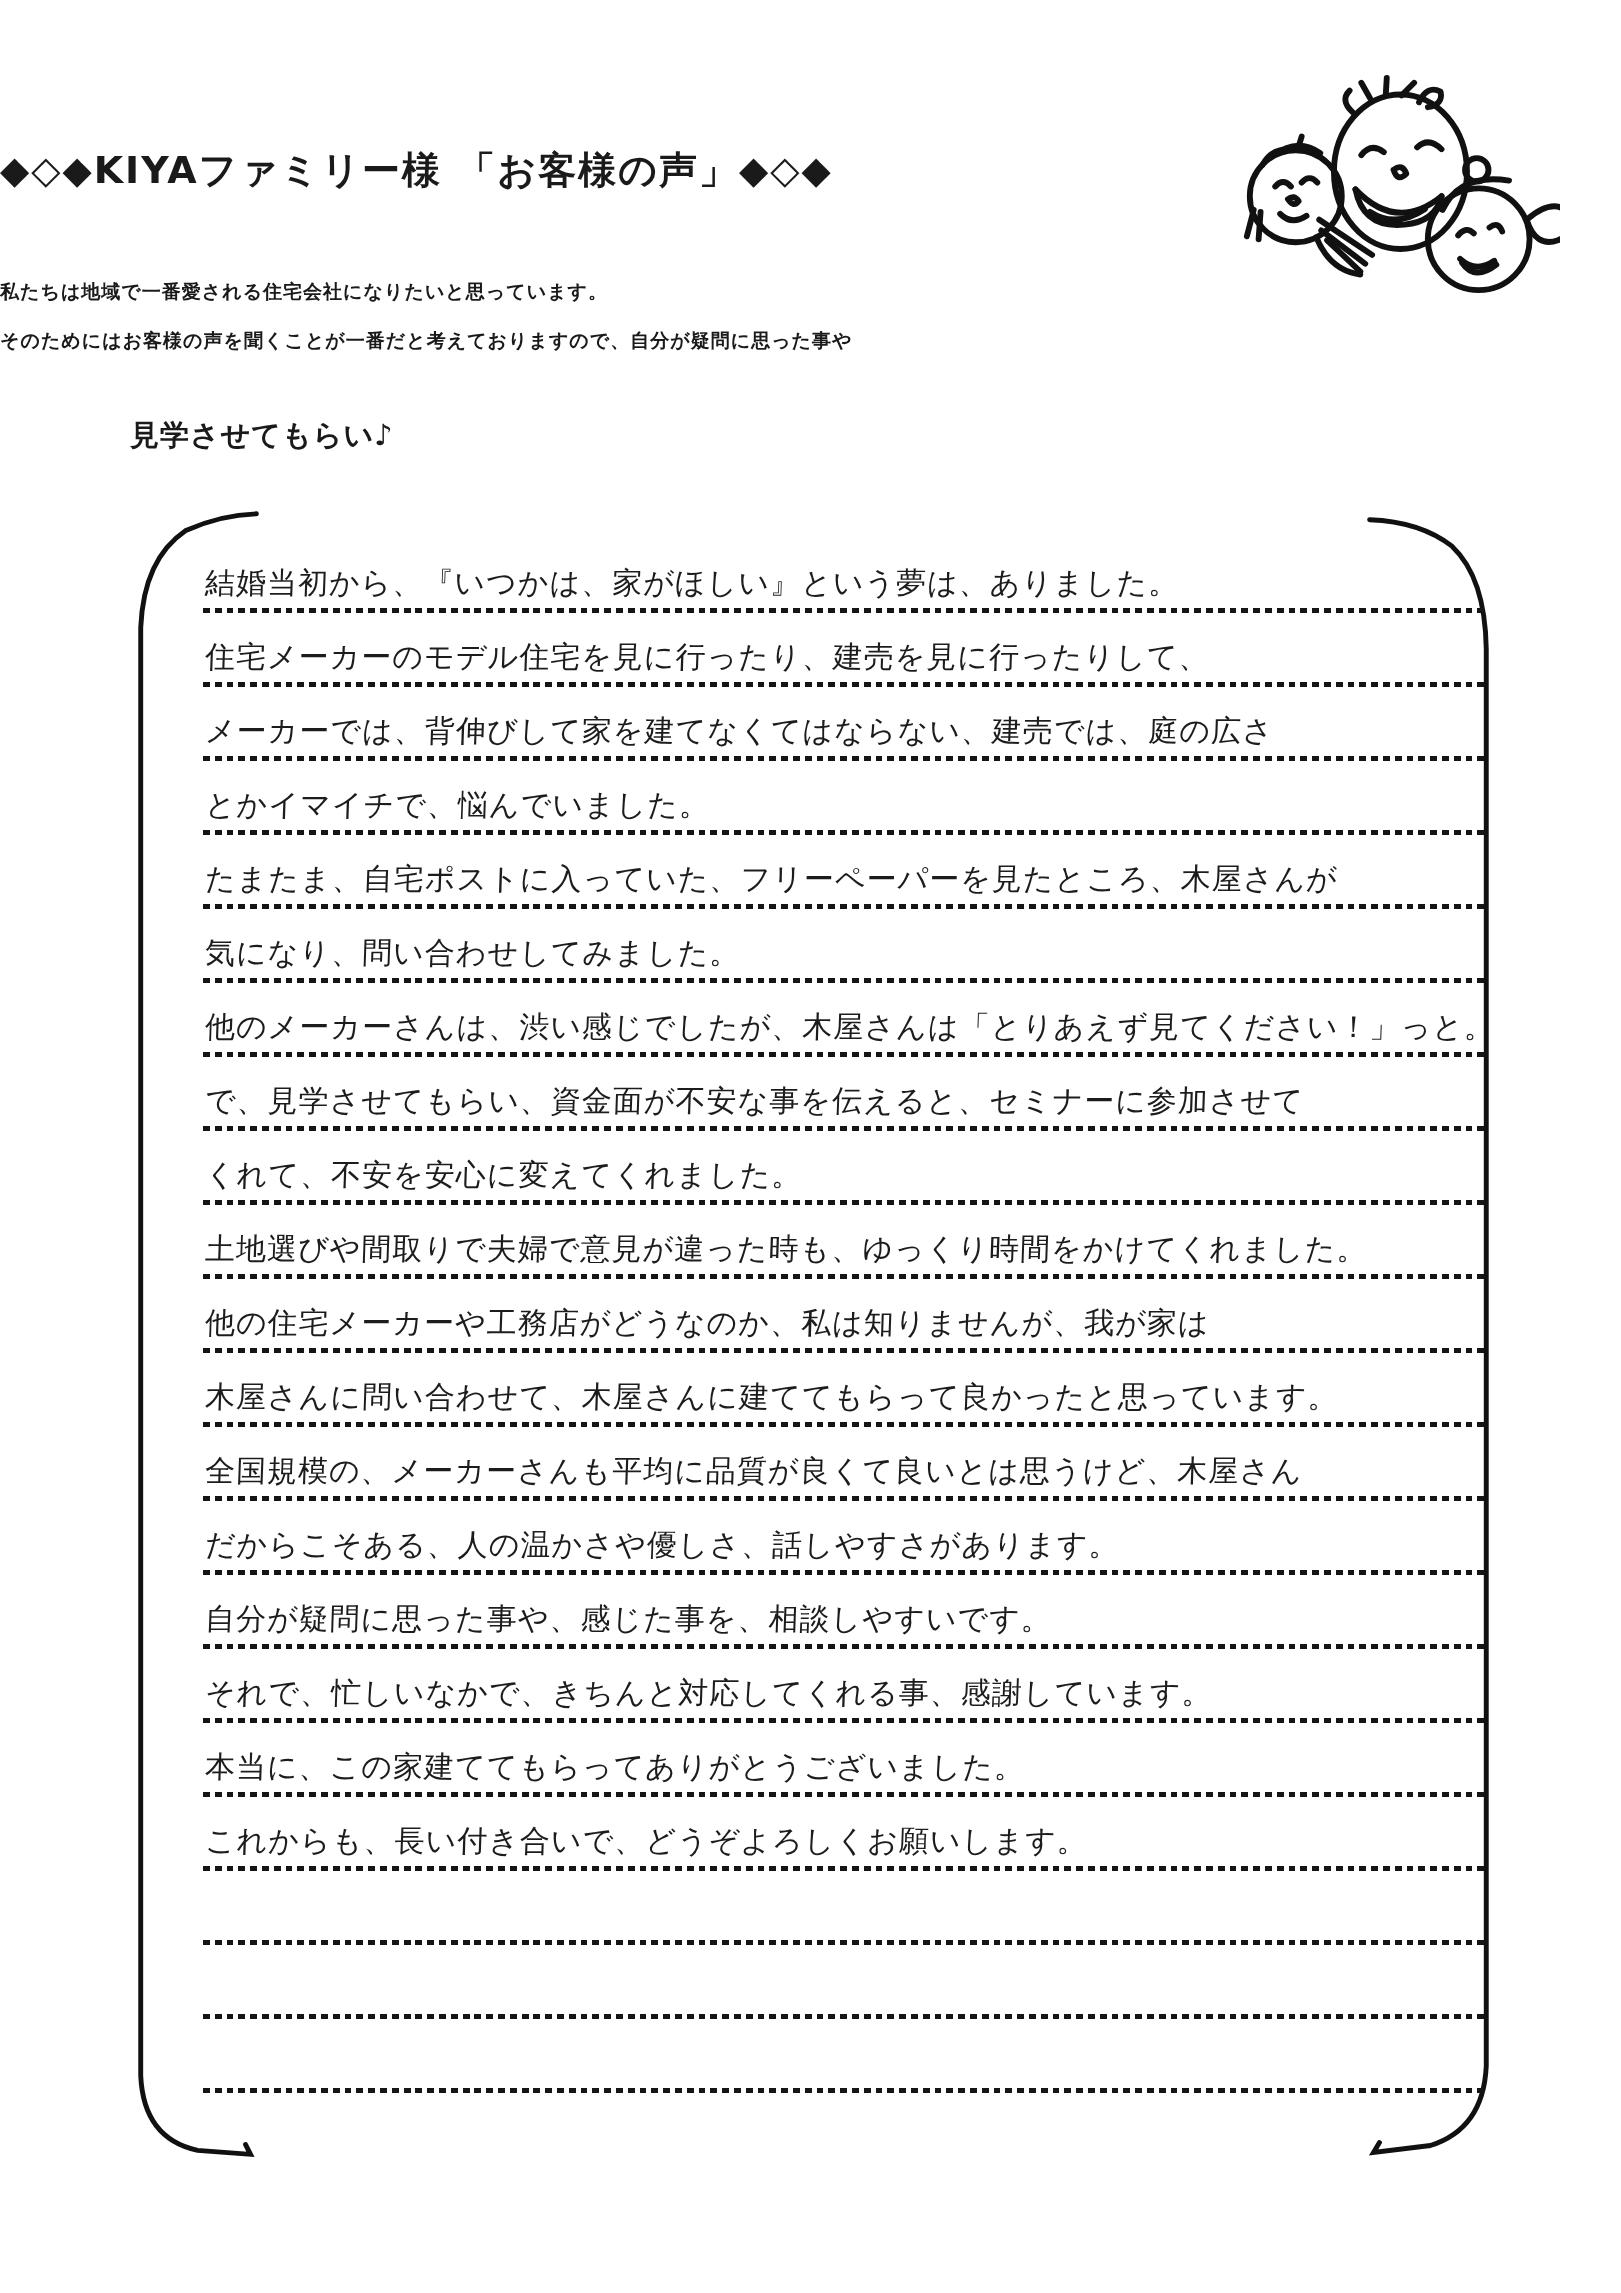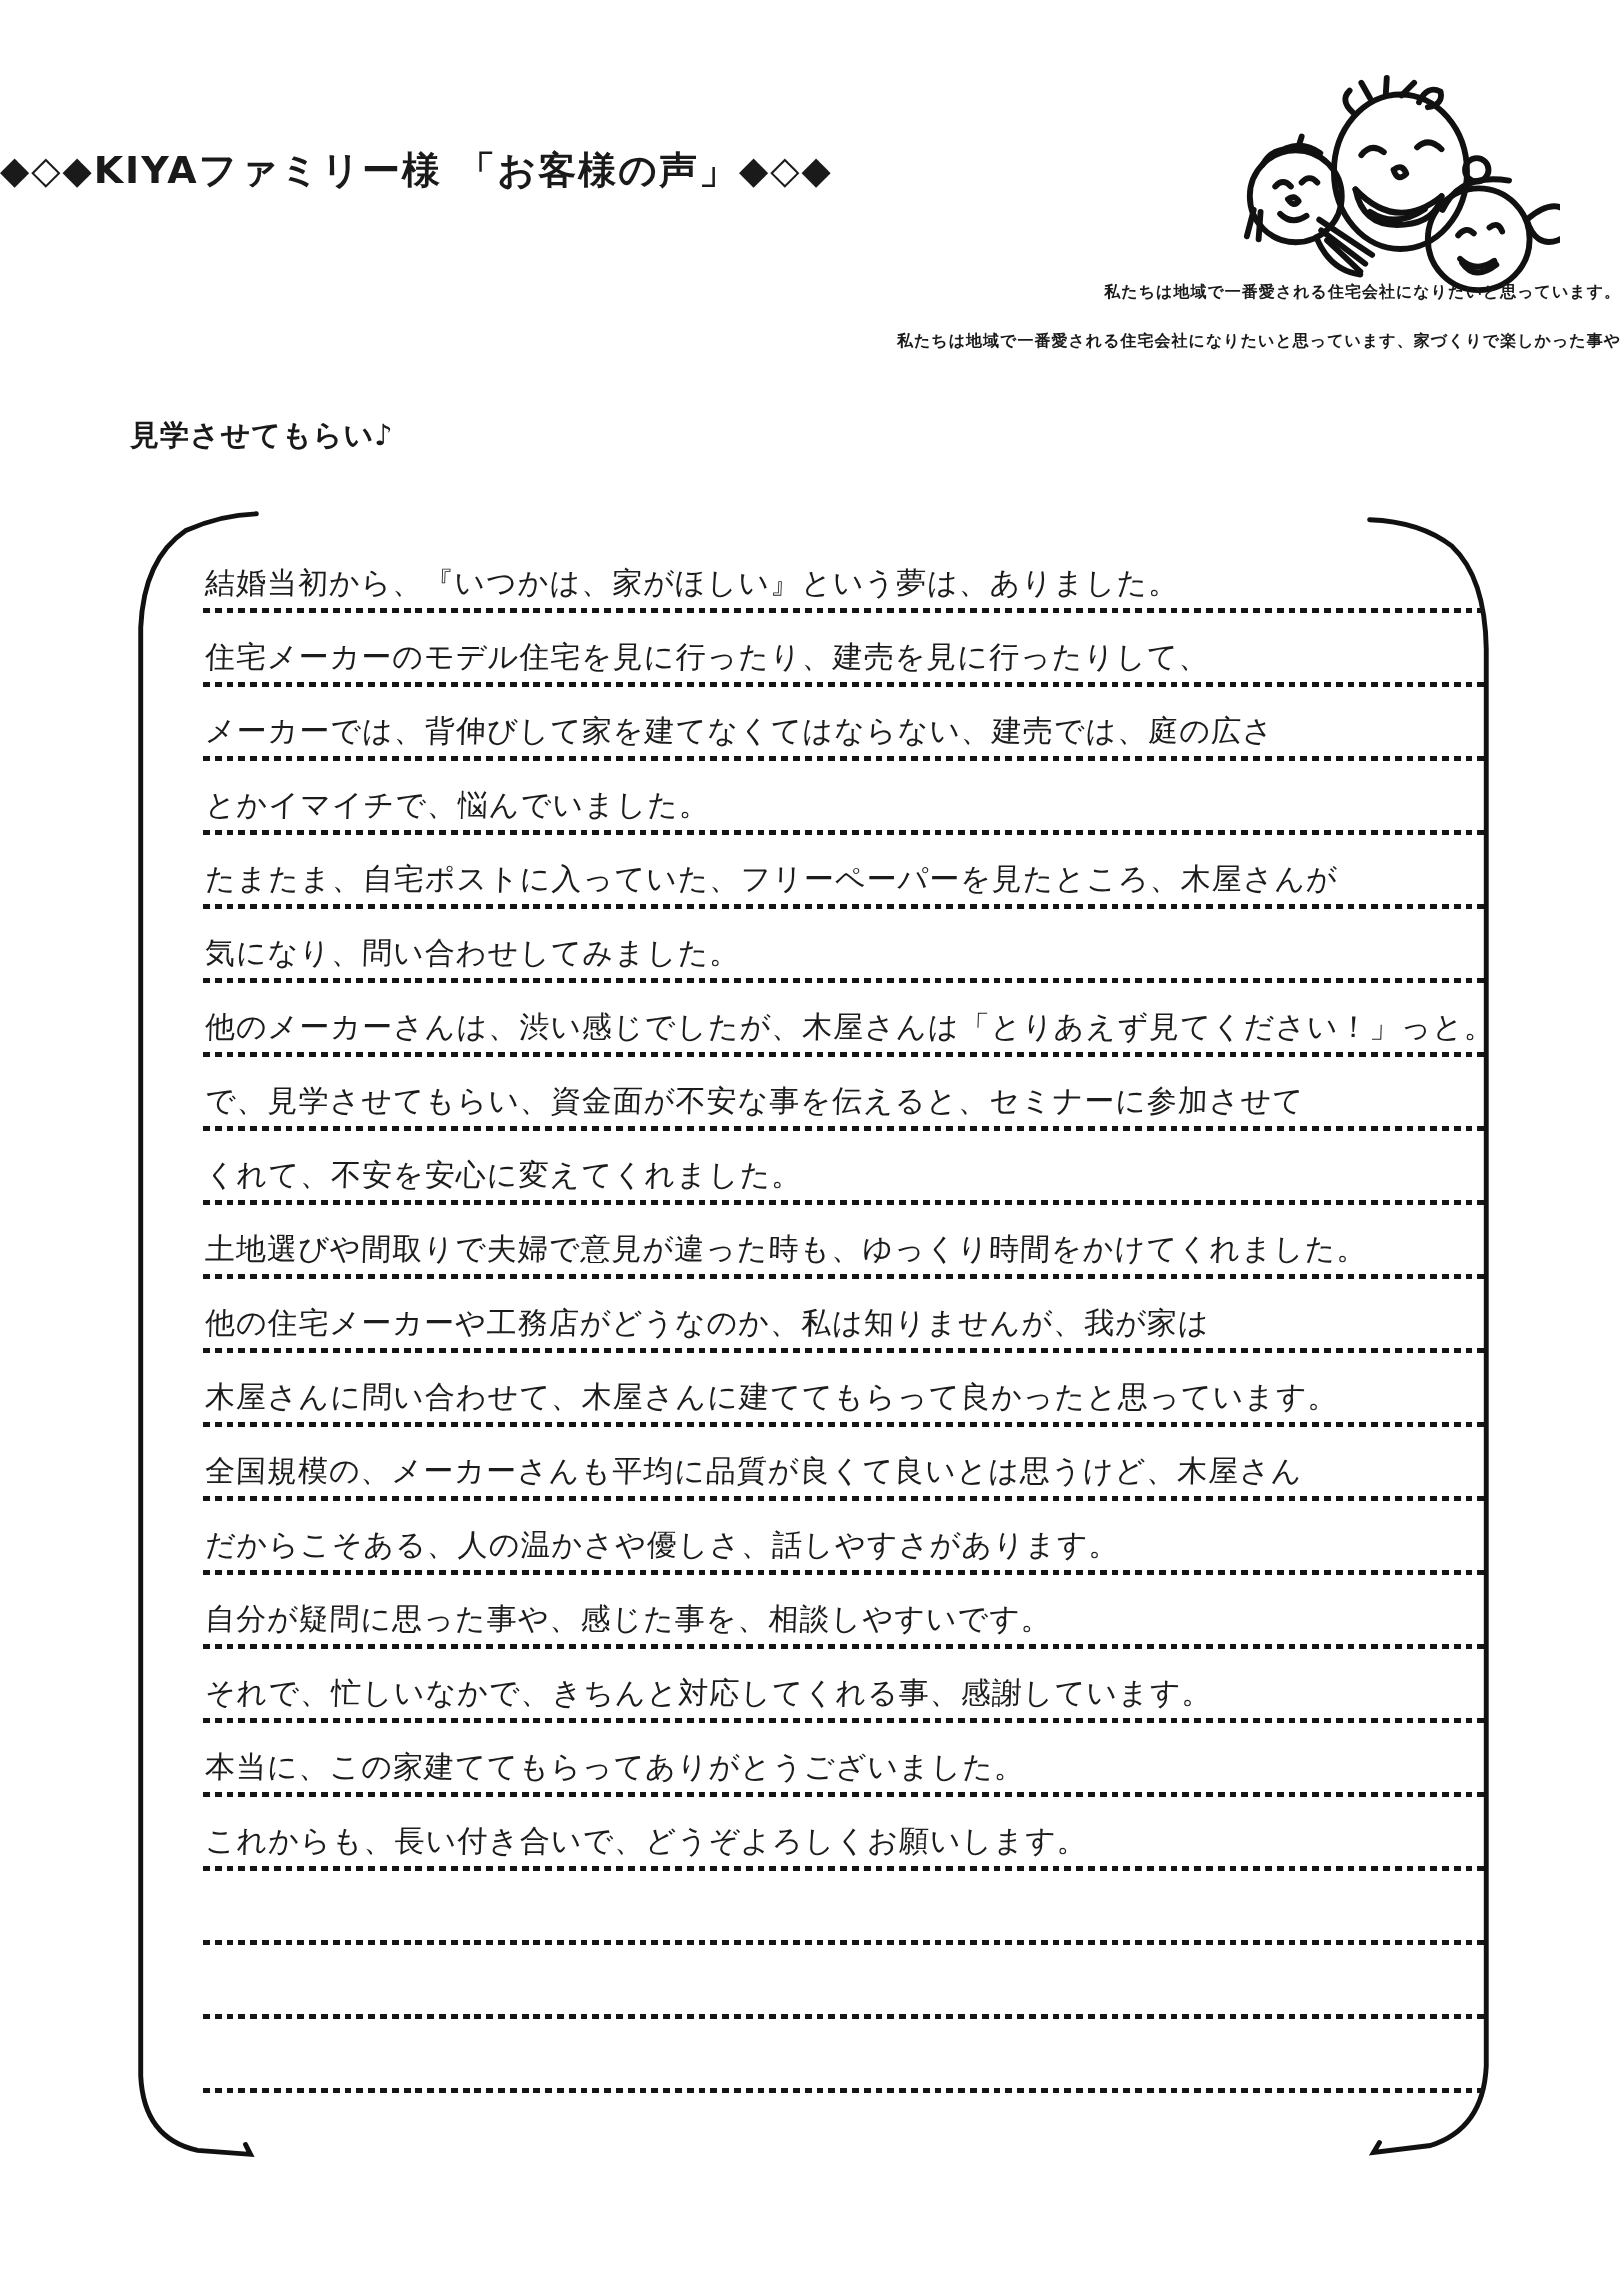--- a/index.html
+++ b/index.html
@@ -11,21 +11,21 @@
   }
   .page-title{
     position:absolute;top:145px;left:0;width:1621px;
     text-align:left;font-size:38px;font-weight:bold;letter-spacing:2px;
   }
   .doodle{
     position:absolute;top:71px;right:61px;width:323px;height:225px;
   }
   .intro{
     position:absolute;top:267px;left:0;width:1621px;
-    text-align:right;font-size:16px;font-weight:bold;line-height:49px;
+    text-align:left;font-size:19px;font-weight:bold;line-height:49px;
     letter-spacing:1px;
   }
   .section-label{
     position:absolute;top:416px;left:130px;
     font-size:29px;font-weight:bold;letter-spacing:1px;
   }
   .panel{
     position:absolute;top:500px;left:127px;width:1372px;height:1676px;
   }
   .bracket-svg{position:absolute;top:0;left:0;width:1372px;height:1676px;}
@@ -85,21 +85,21 @@
   <path d="M 210 142 q 18 -38 68 -30"></path>
   <path d="M 296 152 q 28 -24 44 -6 q 10 17 -12 27 q -23 8 -32 -21"></path>
   <path d="M 226 168 q 8 -10 16 -2"></path>
   <path d="M 258 160 q 9 -7 13 4"></path>
   <path d="M 228 192 q 16 15 35 2"></path>
   <path d="M 230 196 q 13 19 35 2"></path>
 </svg>
 
 <div class="intro">
   <div>私たちは地域で一番愛される住宅会社になりたいと思っています。</div>
-  <div>私たちは地域で一番愛される住宅会社になりたいと思っています、家づくりで楽しかった事や</div>
+  <div>そのためにはお客様の声を聞くことが一番だと考えておりますので、自分が疑問に思った事や</div>
 </div>
 
 <div class="section-label">見学させてもらい♪</div>
 
 <div class="panel">
   <svg class="bracket-svg" viewBox="0 0 1400 1710" fill="none" stroke="#111" stroke-width="5" stroke-linecap="round">
     <path d="M 132 14 Q 96 15 60 31 Q 17 60 14 130 L 14 1608 Q 17 1672 72 1684 L 126 1688 L 121 1678"></path>
     <path d="M 1268 20 Q 1320 22 1352 47 Q 1386 79 1387 152 L 1387 1598 Q 1384 1662 1330 1679 L 1272 1686 L 1278 1676"></path>
   </svg>
 

